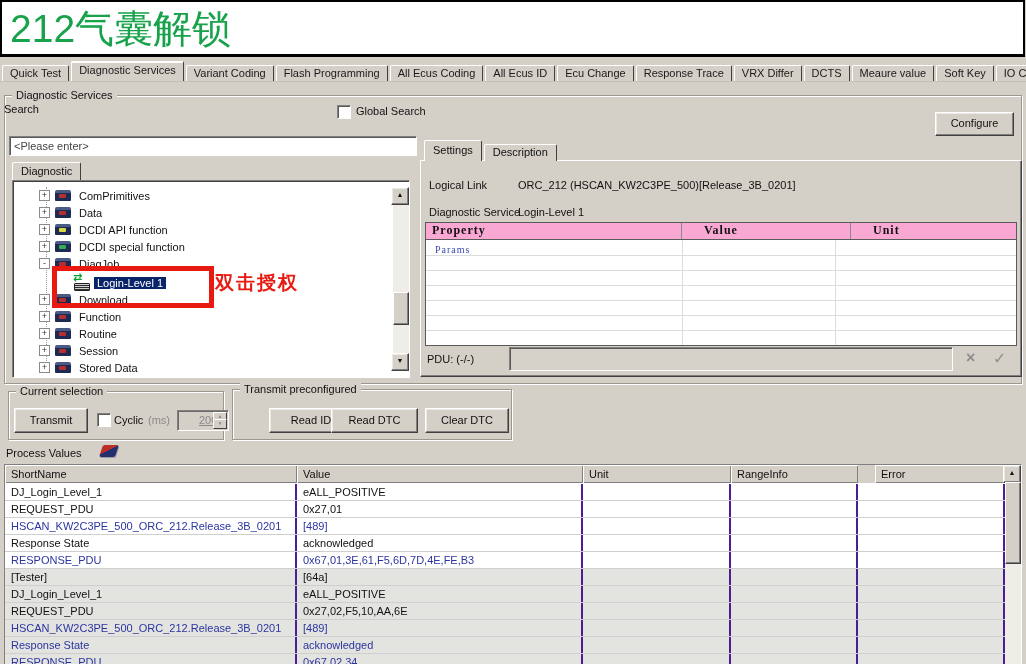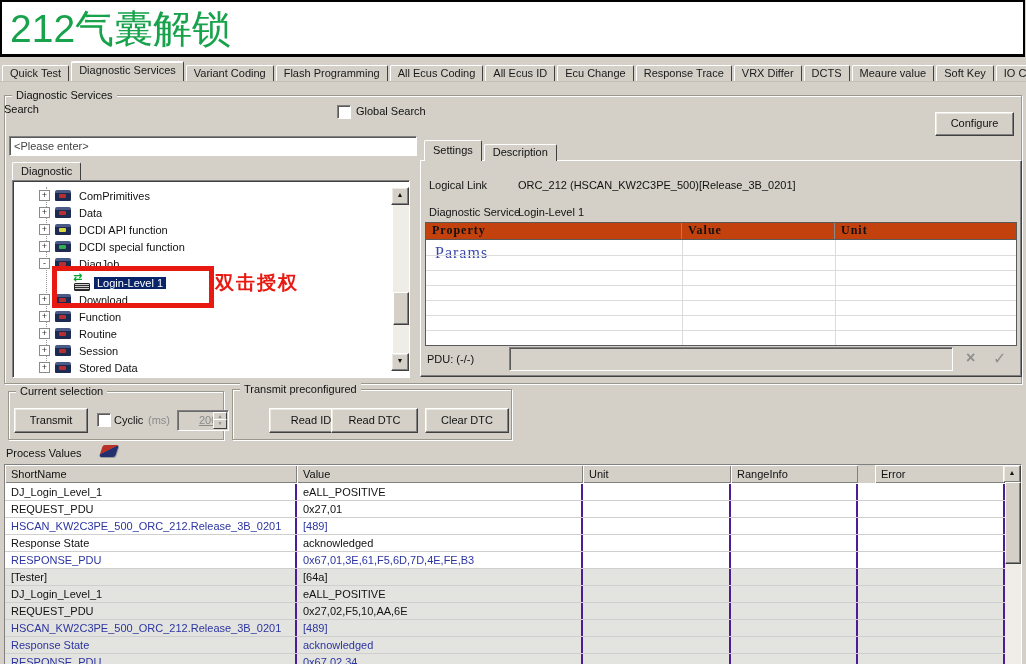--- a/index.html
+++ b/index.html
@@ -68,26 +68,26 @@
            letter-spacing:2px;z-index:6;white-space:nowrap;}
 
   
   .ptabstrip{position:absolute;left:424px;top:141px;height:20px;display:flex;align-items:flex-end;z-index:2;}
   .ptab{height:16px;line-height:15px;padding:0 8px;background:#d4d0c8;border:1px solid #404040;
         border-top-color:#fff;border-left-color:#fff;border-bottom:none;border-radius:2px 2px 0 0;margin-right:2px;}
   .ptab.active{height:20px;line-height:18px;}
   .panel{position:absolute;left:420px;top:160px;width:600px;height:215px;background:#d4d0c8;
          border:1px solid;border-color:#fff #404040 #404040 #fff;box-shadow:inset -1px -1px 0 #808080;}
   .proptable{position:absolute;left:4px;top:61px;width:590px;height:122px;background:#fff;border:1px solid #5a5a5a;}
-  .prophead{position:absolute;left:0;top:0;right:0;height:16px;background:#c2410c;border-bottom:1px solid #5a5a5a;
-            display:flex;font-family:"Liberation Serif","DejaVu Serif",serif;font-weight:bold;font-size:12px;letter-spacing:1px;}
+  .prophead{position:absolute;left:0;top:0;right:0;height:16px;background:#f9a8d4;border-bottom:1px solid #5a5a5a;
+            display:flex;font-family:"Liberation Serif","DejaVu Serif",serif;font-weight:bold;font-size:12px;letter-spacing:1px;gap:16px;}
   .prophead span{line-height:15px;padding:0 6px;border-right:1px solid #8a8a8a;box-sizing:border-box;}
   .ph1{width:256px;}.ph2{width:153px;}.ph3{flex:1;border-right:none!important;}
   .params{position:absolute;left:9px;top:21px;color:#3b49ae;font-family:"Liberation Serif","DejaVu Serif",serif;
-          font-size:16px;letter-spacing:1px;}
+          font-size:10px;letter-spacing:1px;}
   .prop-line{position:absolute;left:0;right:0;height:1px;background:#dcdcdc;}
   .prop-vline{position:absolute;top:17px;bottom:0;width:1px;background:#dcdcdc;}
   .pdu-icon{position:absolute;font-size:16px;font-weight:bold;color:#8e8e8e;}
 
   
   .spinner{position:absolute;left:168px;top:18px;width:52px;height:21px;background:#d4d0c8;border:1px solid;
            border-color:#808080 #fff #fff #808080;box-shadow:inset 1px 1px 0 #6a6a6a;box-sizing:border-box;color:#8a8a8a;}
   .spin-btn{position:absolute;right:1px;width:12px;height:8px;background:#d4d0c8;border:1px solid;
             border-color:#fff #404040 #404040 #fff;font-size:5px;line-height:7px;text-align:center;color:#8a8a8a;}
 

